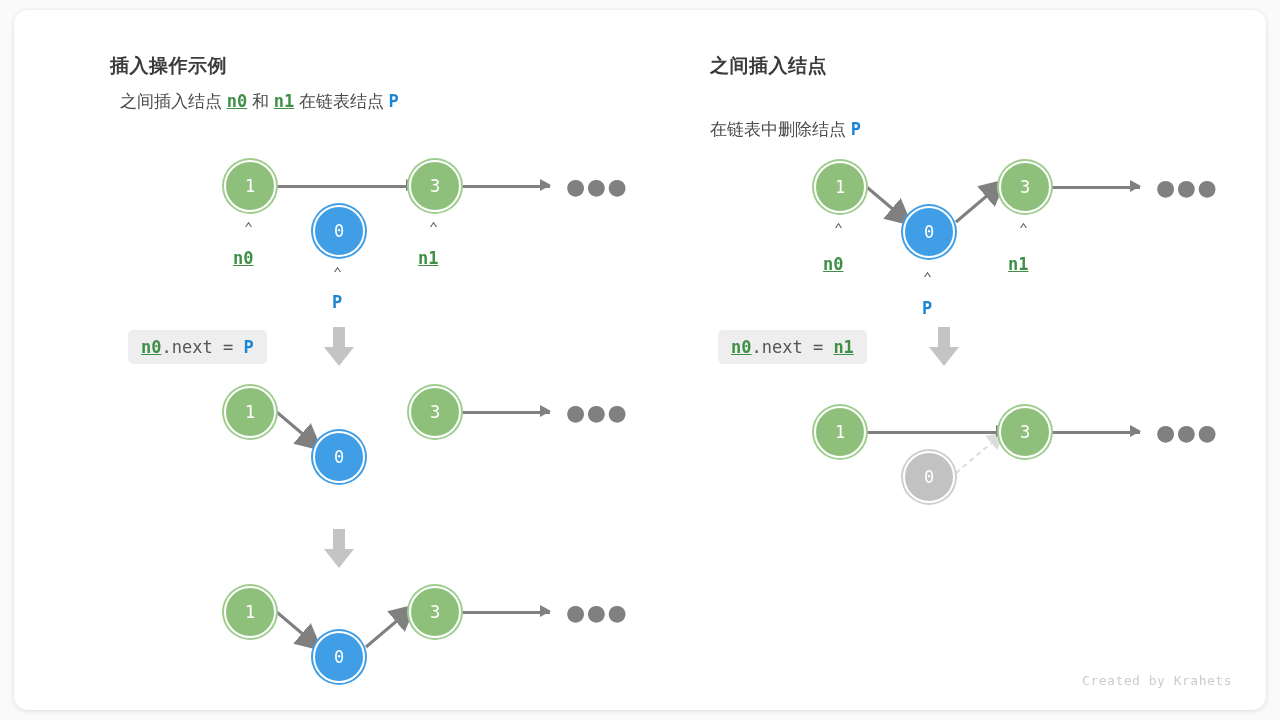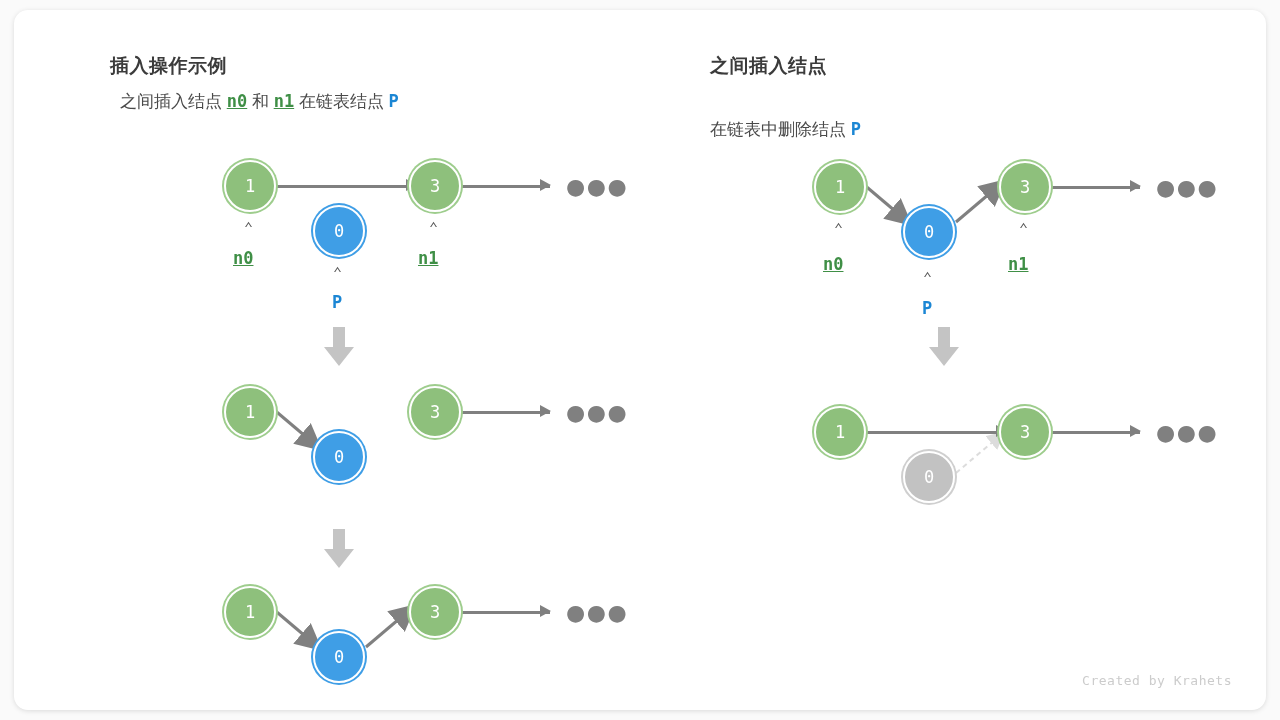--- a/index.html
+++ b/index.html
@@ -125,20 +125,23 @@
       <div class="caret" style="left:230px;top:211px;">⌃</div>
       <div class="nlabel c-green" style="left:219px;top:238px;">n0</div>
 
       <div class="caret" style="left:319px;top:256px;">⌃</div>
       <div class="nlabel c-blue" style="left:318px;top:282px;">P</div>
 
       <div class="caret" style="left:415px;top:211px;">⌃</div>
       <div class="nlabel c-green" style="left:404px;top:238px;">n1</div>
     </div>
 
+    <div class="codebox" style="left:114px;top:320px;">
+      <b class="c-green">n0</b><span>.next = </span><b class="c-blue">P</b>
+    </div>
     <svg class="downarrow" style="left:308px;top:317px;" viewBox="0 0 34 40">
       <polygon points="11,0 23,0 23,20 32,20 17,39 2,20 11,20" fill="#c4c4c4"></polygon>
     </svg>
 
     <div class="stage" style="left:0;top:0;">
       <svg class="svg-layer" width="660" height="700">
         <defs>
           <marker id="ah-gray-1" markerWidth="9" markerHeight="9" refX="7" refY="4.5" orient="auto">
             <polygon points="0,0 9,4.5 0,9" fill="#808080"></polygon>
           </marker>
@@ -206,20 +209,23 @@
       <div class="caret" style="left:160px;top:212px;">⌃</div>
       <div class="nlabel c-green" style="left:149px;top:244px;">n0</div>
 
       <div class="caret" style="left:249px;top:261px;">⌃</div>
       <div class="nlabel c-blue" style="left:248px;top:288px;">P</div>
 
       <div class="caret" style="left:345px;top:212px;">⌃</div>
       <div class="nlabel c-green" style="left:334px;top:244px;">n1</div>
     </div>
 
+    <div class="codebox" style="left:44px;top:320px;">
+      <b class="c-green">n0</b><span>.next = </span><b class="c-green">n1</b>
+    </div>
     <svg class="downarrow" style="left:253px;top:317px;" viewBox="0 0 34 40">
       <polygon points="11,0 23,0 23,20 32,20 17,39 2,20 11,20" fill="#c4c4c4"></polygon>
     </svg>
 
     <div class="stage" style="left:0;top:0;">
       <svg class="svg-layer" width="592" height="700">
         <defs>
           <marker id="ah-dash" markerWidth="9" markerHeight="9" refX="7" refY="4.5" orient="auto">
             <polygon points="0,0 9,4.5 0,9" fill="#dcdcdc"></polygon>
           </marker>

